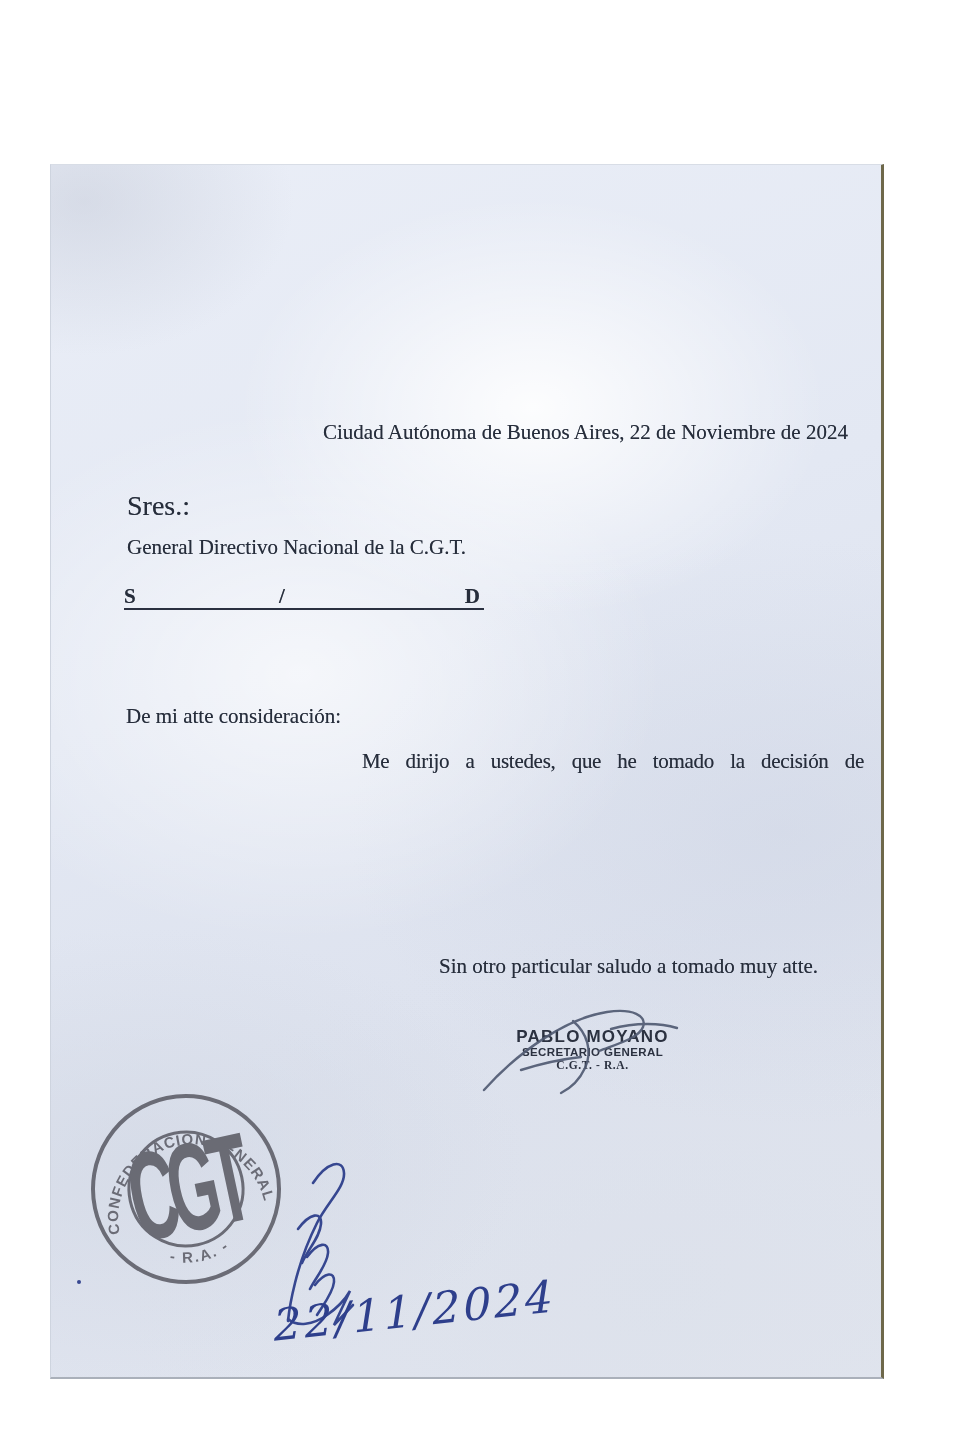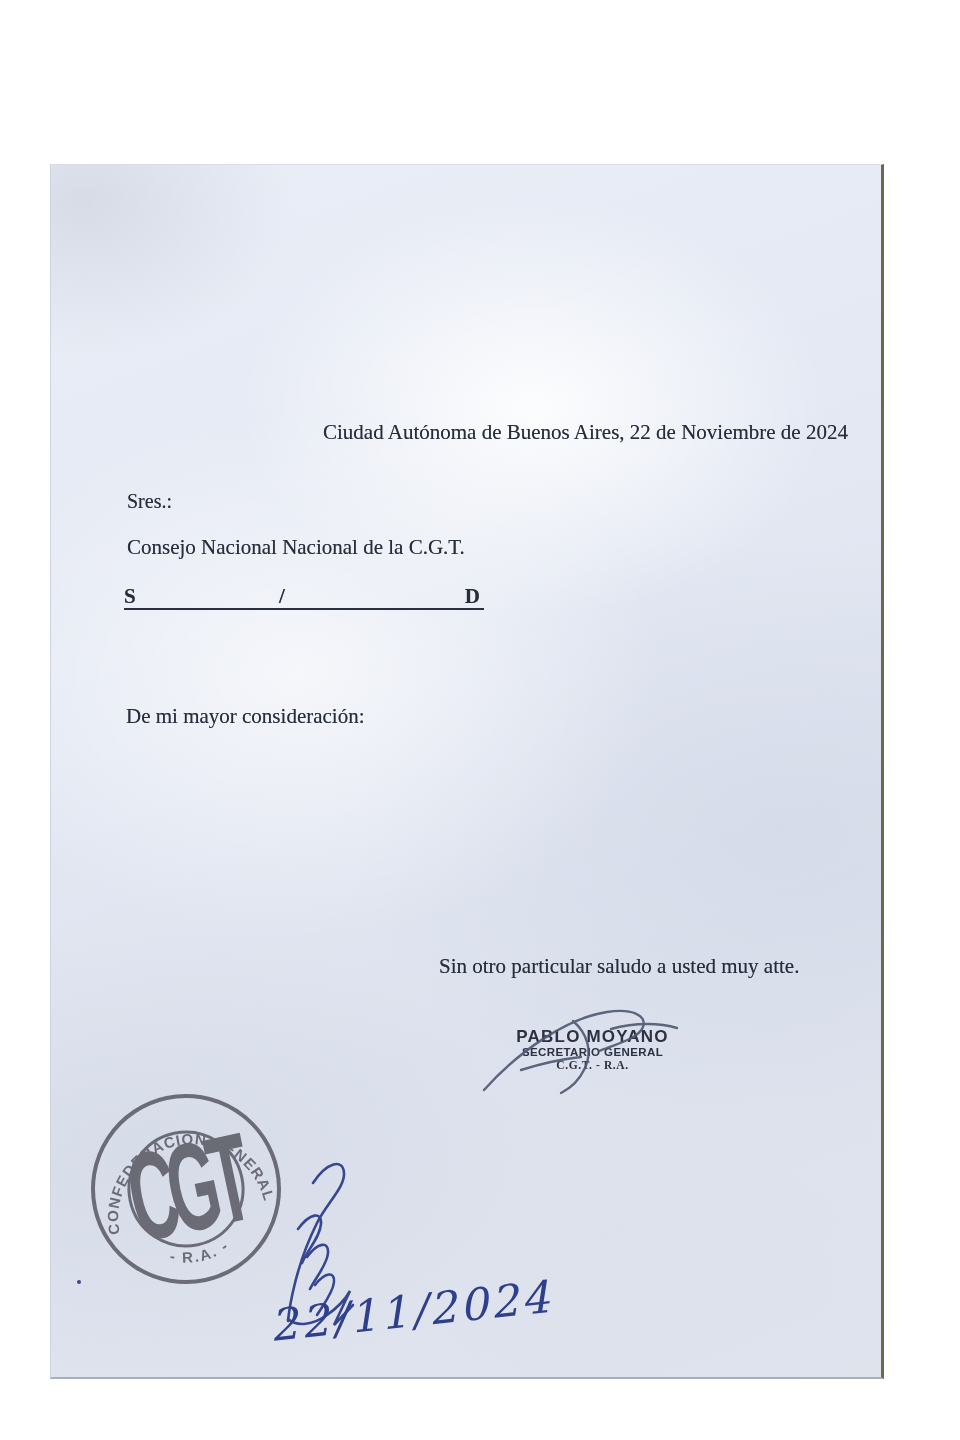--- a/index.html
+++ b/index.html
@@ -27,21 +27,21 @@
       radial-gradient(520px 320px at 12% 82%, rgba(208,214,226,.55), rgba(208,214,226,0) 72%),
       radial-gradient(700px 480px at 72% 92%, rgba(219,224,234,.6), rgba(219,224,234,0) 75%),
       linear-gradient(160deg, #eaeef7 0%, #e3e8f3 38%, #dde2ee 68%, #e1e5ee 100%);
     border-right: 3px solid #6e684a;
     border-bottom: 2px solid #aab0ba;
     border-left: 1px solid #ced4df;
     border-top: 1px solid #d8dde6;
   }
   .typed { position: absolute; color: #262d3b; text-shadow: 0 0 .4px rgba(38,45,59,.55); }
   .date-line   { left: 272px; top: 255px; font-size: 21px; }
-  .salutation  { left: 76px;  top: 325px; font-size: 20px; }
+  .salutation  { left: 76px;  top: 325px; font-size: 28px; }
   .recipient   { left: 76px;  top: 370px; font-size: 21px; }
   .sd-line {
     left: 73px; top: 419px; width: 360px; height: 24px;
     font-size: 21px; font-weight: bold;
     border-bottom: 2px solid #2a3040;
   }
   .sd-line .sd-s  { position: absolute; left: 0; }
   .sd-line .sd-sl { position: absolute; left: 155px; }
   .sd-line .sd-d  { position: absolute; right: 4px; }
   .greeting { left: 75px; top: 539px; font-size: 21px; }
@@ -81,34 +81,35 @@
 </style>
 </head>
 <body>
 
 <div class="page">
   <div class="paper">
 
     <div class="typed date-line">Ciudad Autónoma de Buenos Aires, 22 de Noviembre de 2024</div>
 
     <div class="typed salutation">Sres.:</div>
-    <div class="typed recipient">Consejo Nacional Nacional de la C.G.T.</div>
+    <div class="typed recipient">General Directivo Nacional de la C.G.T.</div>
 
     <div class="typed sd-line">
       <span class="sd-s">S</span>
       <span class="sd-sl">/</span>
       <span class="sd-d">D</span>
     </div>
 
-    <div class="typed greeting">De mi mayor consideración:</div>
+    <div class="typed greeting">De mi atte consideración:</div>
 
     <div class="body-block">
+      <div class="bl bl1">Me dirijo a ustedes, que he tomado la decisión de</div>
     </div>
 
-    <div class="typed closing">Sin otro particular saludo a usted muy atte.</div>
+    <div class="typed closing">Sin otro particular saludo a tomado muy atte.</div>
 
     <div class="sigblock">
       <div class="signame">PABLO MOYANO</div>
       <div class="sigtitle">SECRETARIO GENERAL</div>
       <div class="sigorg">C.G.T. - R.A.</div>
     </div>
 
     <svg class="stamp-svg" viewBox="0 0 210 210">
       <defs>
         <path id="arcTop" d="M 105,105 m -74,30 a 74,74 0 1 1 148,0" fill="none"></path>

